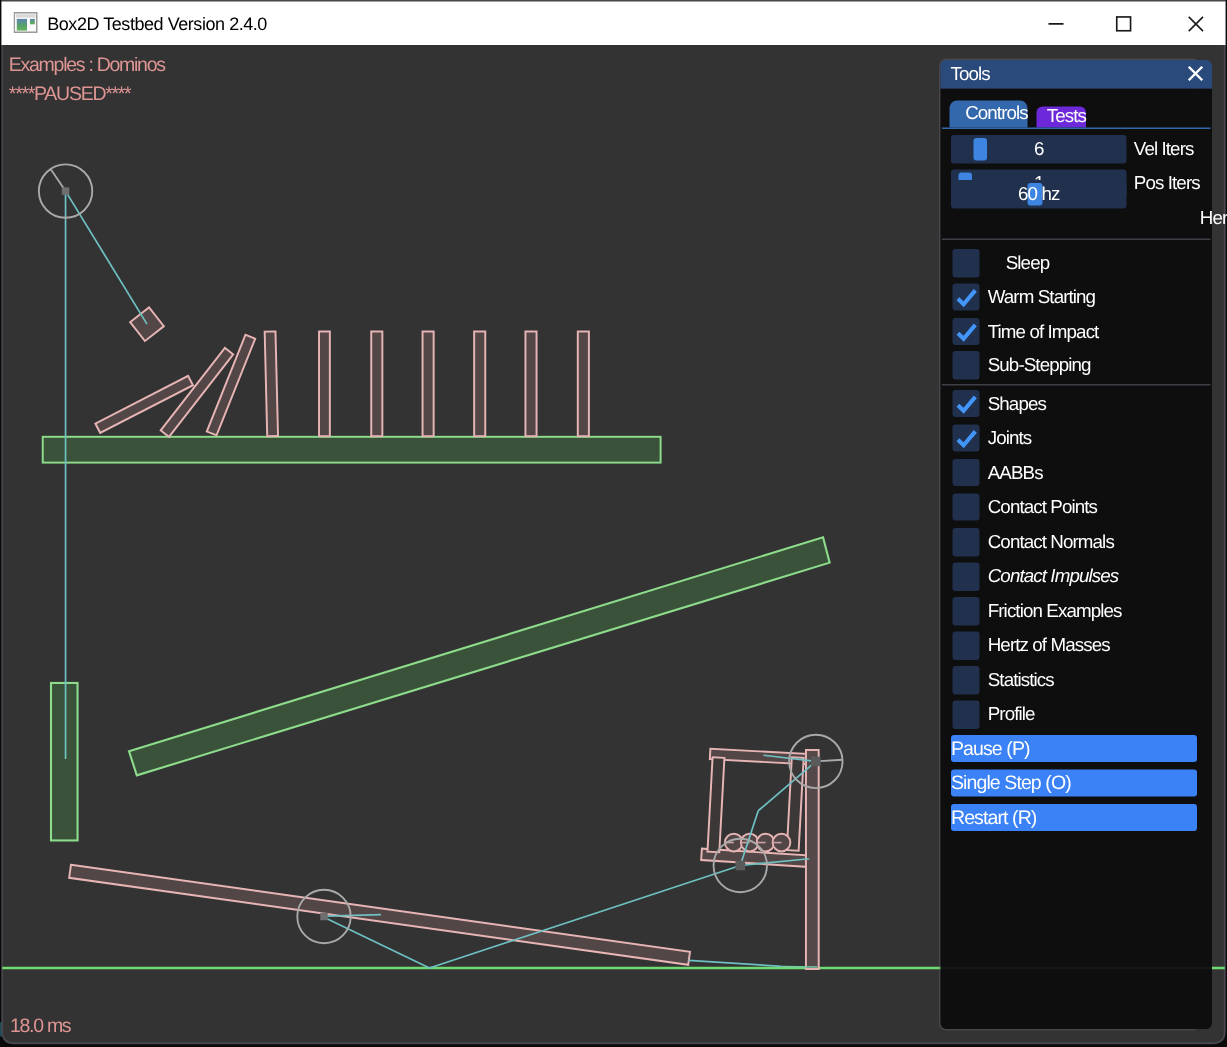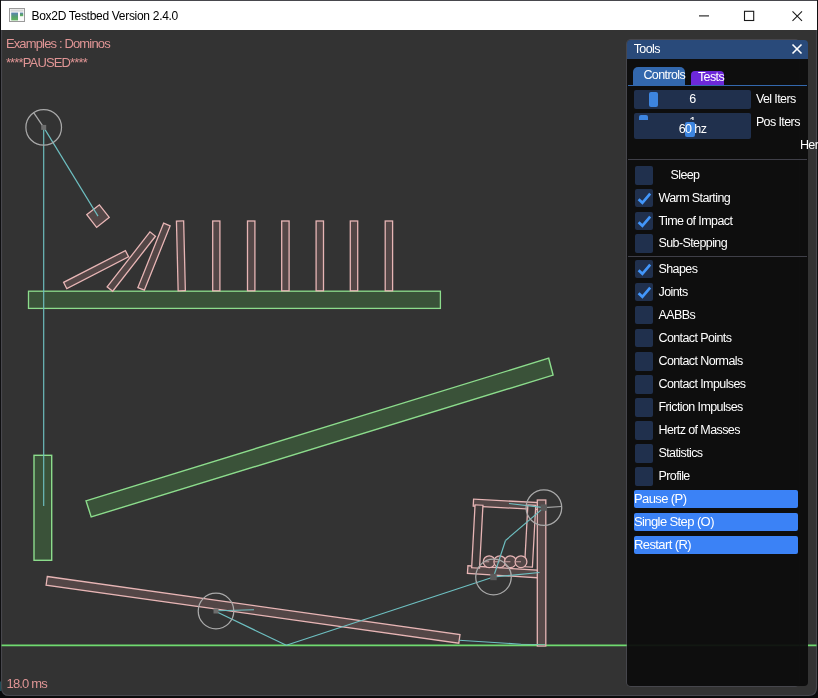--- a/index.html
+++ b/index.html
@@ -198,23 +198,23 @@
     <div class="ptext abs" style="left:31.3px;top:219.5px;">Shapes</div>
   <div class="cb abs" style="left:7.6px;top:242.5px;"></div>
     <div class="ptext abs" style="left:31.3px;top:242.5px;">Joints</div>
   <div class="cb abs" style="left:7.6px;top:265.6px;"></div>
     <div class="ptext abs" style="left:31.3px;top:265.6px;">AABBs</div>
   <div class="cb abs" style="left:7.6px;top:288.6px;"></div>
     <div class="ptext abs" style="left:31.3px;top:288.6px;">Contact Points</div>
   <div class="cb abs" style="left:7.6px;top:311.7px;"></div>
     <div class="ptext abs" style="left:31.3px;top:311.7px;">Contact Normals</div>
   <div class="cb abs" style="left:7.6px;top:334.7px;"></div>
-    <div class="ptext abs" style="left:31.3px;top:334.7px;">Contact Impulses</div>
+    <div class="ptext abs" style="left:31.3px;top:334.7px;font-style:italic;">Contact Impulses</div>
   <div class="cb abs" style="left:7.6px;top:357.8px;"></div>
-    <div class="ptext abs" style="left:31.3px;top:357.8px;">Friction Impulses</div>
+    <div class="ptext abs" style="left:31.3px;top:357.8px;">Friction Examples</div>
   <div class="cb abs" style="left:7.6px;top:380.8px;"></div>
     <div class="ptext abs" style="left:31.3px;top:380.8px;">Hertz of Masses</div>
   <div class="cb abs" style="left:7.6px;top:403.9px;"></div>
     <div class="ptext abs" style="left:31.3px;top:403.9px;">Statistics</div>
   <div class="cb abs" style="left:7.6px;top:426.9px;"></div>
     <div class="ptext abs" style="left:31.3px;top:426.9px;">Profile</div>
 
   <svg class="abs" style="left:7.6px;top:148.5px;" width="19" height="19" viewBox="0 0 19 19">
       <polyline points="3.6,10.2 7.4,13.8 15.2,4.6" stroke="#4296fa" stroke-width="2.7" fill="none"></polyline>
     </svg>

